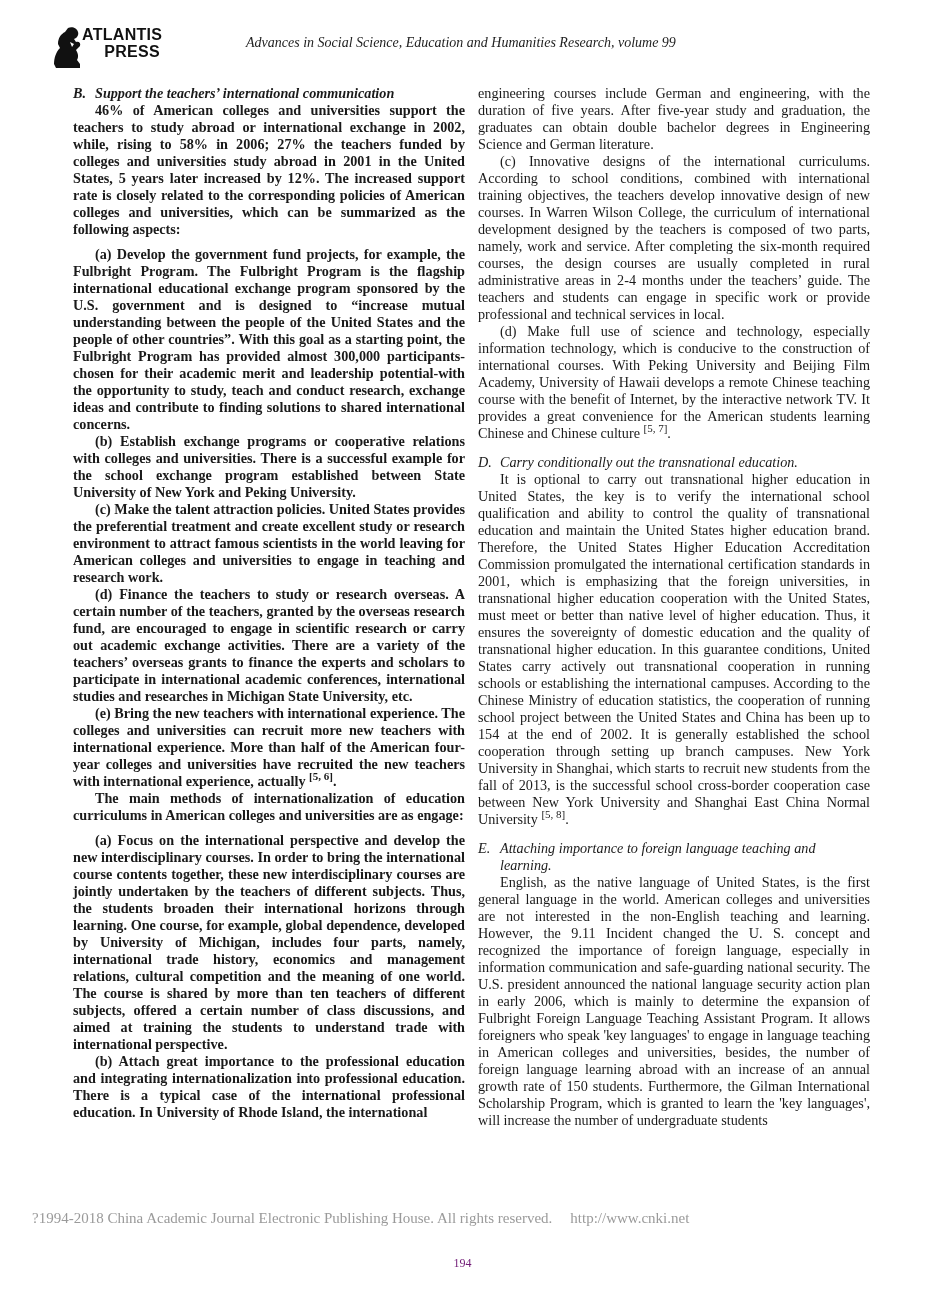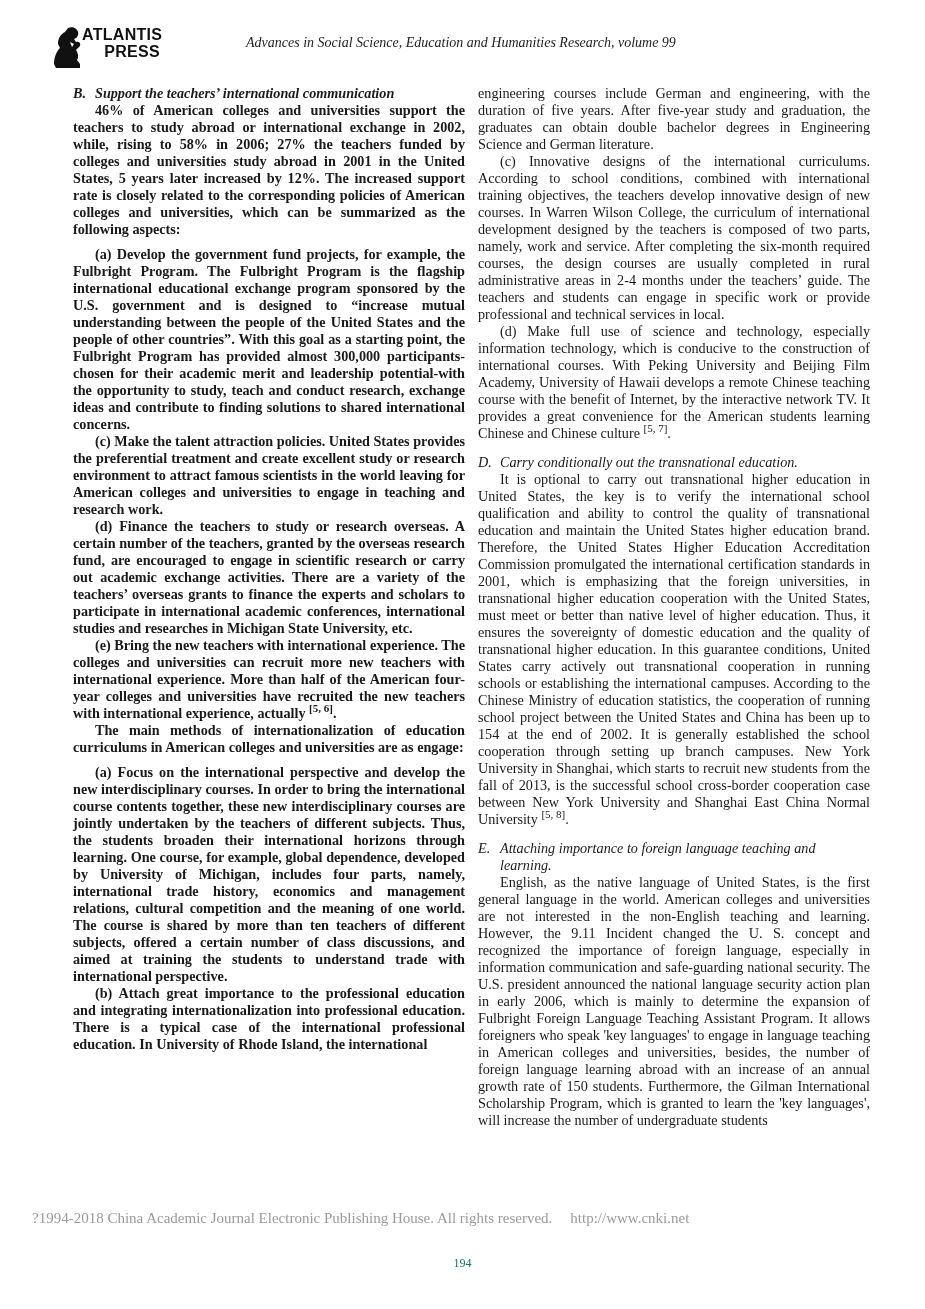--- a/index.html
+++ b/index.html
@@ -13,21 +13,21 @@
   .running-title { position: absolute; left: 246px; top: 35px; font-style: italic; font-size: 14px; color: #222; white-space: nowrap; }
   .col { position: absolute; top: 85px; width: 392px; font-size: 14.2px; line-height: 17px; }
   .col-left { left: 73px; font-weight: bold; }
   .col-right { left: 478px; font-family: Liberation Serif, serif; }
   .col p { margin: 0; text-align: justify; text-indent: 22px; }
   .col p.gap-before { margin-top: 8px; }
   .heading { font-style: italic; margin: 0; padding-left: 22px; text-indent: -22px; }
   .heading .hl { display: inline-block; width: 22px; text-indent: 0; }
   .heading.gap-before { margin-top: 12px; }
   sup { font-size: 11px; line-height: 0; vertical-align: 6px; }
-  .page-number { position: absolute; left: 0; width: 925px; top: 1256px; text-align: center; font-size: 12px; color: #0f766e; }
+  .page-number { position: absolute; left: 0; width: 925px; top: 1256px; text-align: center; font-size: 12px; color: #701a75; }
   .footer { position: absolute; left: 32px; top: 1210px; font-size: 15px; color: #9a9a9a; white-space: nowrap; }
   .footer span.url { margin-left: 18px; }
 </style>
 </head>
 <body>
 
 <div class="header">
   <div class="logo">
     <svg width="36" height="44" viewBox="0 0 36 44">
       <path d="M16 2 C20 0 25 2 26 6 C27 9 25 12 22 13 L24 16 C27 15 29 17 28 20 L24 24 C26 27 27 31 25 34 L28 38 L28 42 L4 42 L2 38 C2 32 4 26 8 22 L6 18 C6 12 9 8 13 6 Z" fill="#111"></path>
@@ -38,20 +38,21 @@
       <div>PRESS</div>
     </div>
   </div>
   <div class="running-title">Advances in Social Science, Education and Humanities Research, volume 99</div>
 </div>
 
 <div class="col col-left">
   <div class="heading"><span class="hl">B.</span><span>Support the teachers’ international communication</span></div>
   <p>46% of American colleges and universities support the teachers to study abroad or international exchange in 2002, while, rising to 58% in 2006; 27% the teachers funded by colleges and universities study abroad in 2001 in the United States, 5 years later increased by 12%. The increased support rate is closely related to the corresponding policies of American colleges and universities, which can be summarized as the following aspects:</p>
   <p class="gap-before">(a) Develop the government fund projects, for example, the Fulbright Program. The Fulbright Program is the flagship international educational exchange program sponsored by the U.S. government and is designed to “increase mutual understanding between the people of the United States and the people of other countries”. With this goal as a starting point, the Fulbright Program has provided almost 300,000 participants-chosen for their academic merit and leadership potential-with the opportunity to study, teach and conduct research, exchange ideas and contribute to finding solutions to shared international concerns.</p>
+  <p>(b) Establish exchange programs or cooperative relations with colleges and universities. There is a successful example for the school exchange program established between State University of New York and Peking University.</p>
   <p>(c) Make the talent attraction policies. United States provides the preferential treatment and create excellent study or research environment to attract famous scientists in the world leaving for American colleges and universities to engage in teaching and research work.</p>
   <p>(d) Finance the teachers to study or research overseas. A certain number of the teachers, granted by the overseas research fund, are encouraged to engage in scientific research or carry out academic exchange activities. There are a variety of the teachers’ overseas grants to finance the experts and scholars to participate in international academic conferences, international studies and researches in Michigan State University, etc.</p>
   <p><span>(e) Bring the new teachers with international experience. The colleges and universities can recruit more new teachers with international experience. More than half of the American four-year colleges and universities have recruited the new teachers with international experience, actually </span><sup>[5, 6]</sup><span>.</span></p>
 
   <p>The main methods of internationalization of education curriculums in American colleges and universities are as engage:</p>
   <p class="gap-before">(a) Focus on the international perspective and develop the new interdisciplinary courses. In order to bring the international course contents together, these new interdisciplinary courses are jointly undertaken by the teachers of different subjects. Thus, the students broaden their international horizons through learning. One course, for example, global dependence, developed by University of Michigan, includes four parts, namely, international trade history, economics and management relations, cultural competition and the meaning of one world. The course is shared by more than ten teachers of different subjects, offered a certain number of class discussions, and aimed at training the students to understand trade with international perspective.</p>
   <p>(b) Attach great importance to the professional education and integrating internationalization into professional education. There is a typical case of the international professional education. In University of Rhode Island, the international</p>
 </div>
 
 <div class="col col-right">

